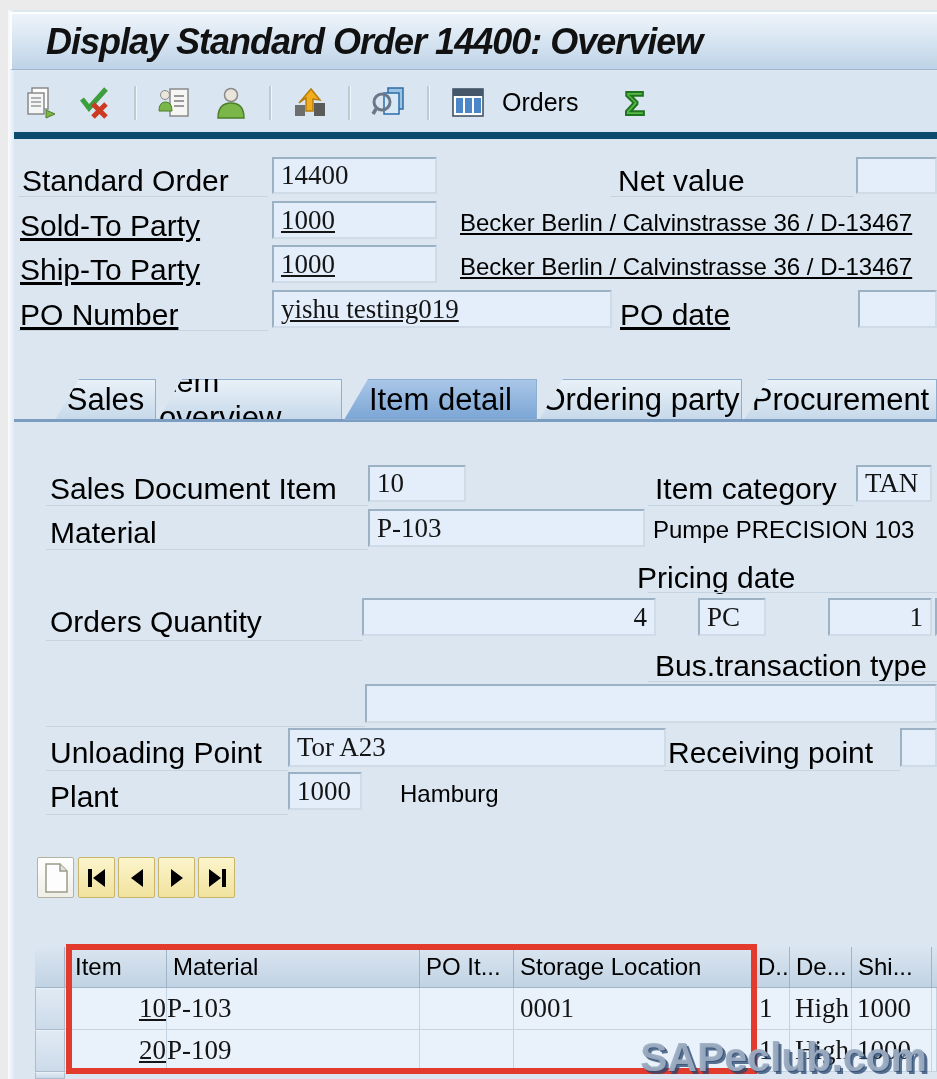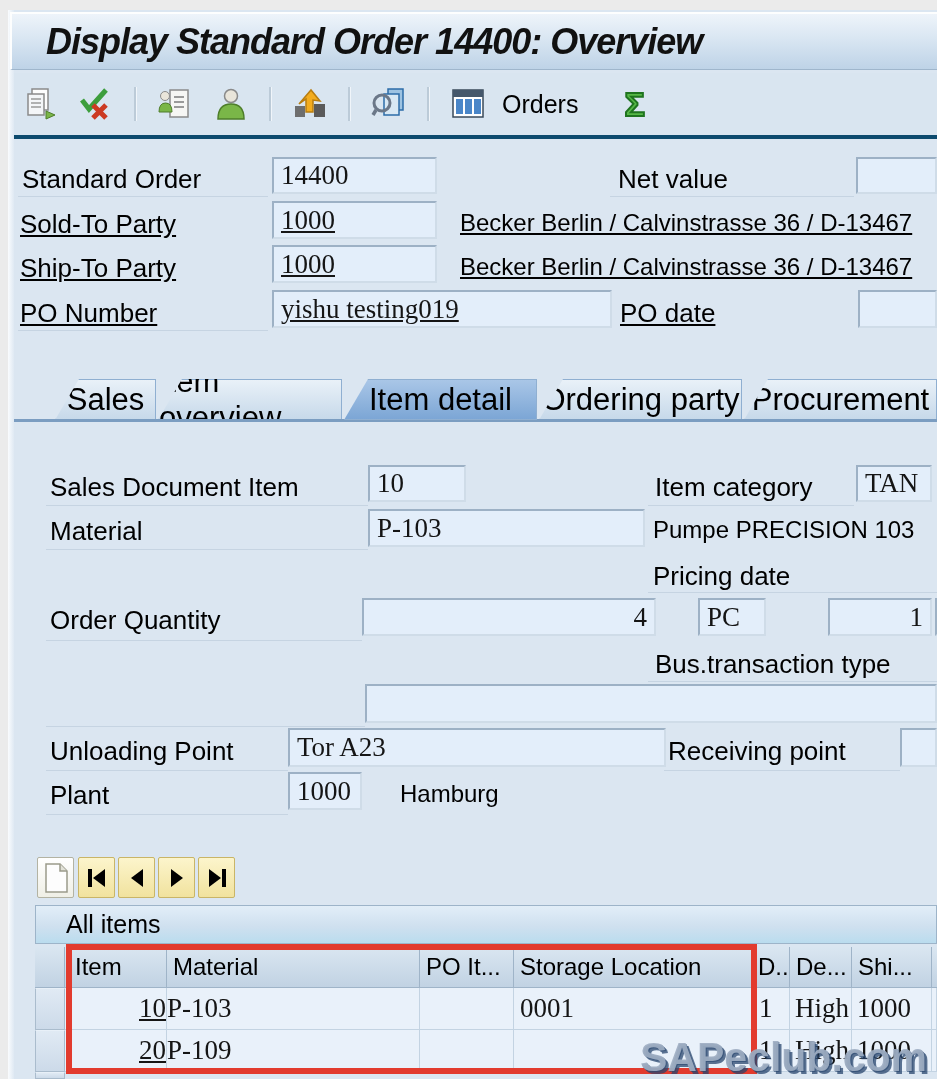--- a/index.html
+++ b/index.html
@@ -14,29 +14,29 @@
   .main-bg{position:absolute;left:14px;top:10px;width:923px;height:1069px;background:#dbe6f1;}
 
   .titlebar{position:absolute;left:10px;top:12px;width:927px;height:58px;
        background:linear-gradient(180deg,#eef4fa 0%,#d9e6f2 45%,#bed3e7 100%);
        border-top:2px solid #fdfefe;border-left:2px solid #fdfefe;border-bottom:1px solid #9fb6cc;
        display:flex;align-items:center;box-sizing:border-box;}
   .titlebar span{font-size:36px;font-weight:bold;font-style:italic;color:#111;
        padding-left:34px;letter-spacing:-1px;white-space:nowrap;}
 
   .toolbar{position:absolute;left:14px;top:73px;width:923px;height:66px;background:#d9e5f0;
-       border-bottom:4px solid #0c4a6e;display:flex;align-items:center;gap:20px;padding-left:8px;
+       border-bottom:7px solid #0c4a6e;display:flex;align-items:center;gap:20px;padding-left:8px;
        box-sizing:border-box;}
   .tbtn{width:36px;height:36px;display:flex;align-items:center;justify-content:center;flex:0 0 auto;}
   .tsep{width:2px;height:34px;background:#bccbd8;border-right:1px solid #f0f5fa;flex:0 0 auto;}
   .orders-label{font-size:25px;color:#000;margin-left:-4px;}
   .sigma{font-size:34px;font-weight:bold;color:#57b947;-webkit-text-stroke:2px #1f741f;
        margin-left:26px;line-height:1;}
 
-  .lbl{position:absolute;font-size:26px;color:#000;white-space:nowrap;}
+  .lbl{position:absolute;font-size:30px;color:#000;white-space:nowrap;}
   .link{text-decoration:underline;}
   .fld{position:absolute;background:#e3eefa;box-sizing:border-box;
        border:2px solid;border-color:#9db1c5 #cfdce8 #cfdce8 #9db1c5;
        font-family:"Liberation Serif",serif;font-size:27px;color:#151515;
        display:flex;align-items:center;padding:0 7px;white-space:nowrap;overflow:hidden;}
   .fld.right{justify-content:flex-end;}
   .desc{position:absolute;font-size:24px;color:#000;white-space:nowrap;}
   .hr{position:absolute;height:1px;background:#c6d4e2;}
 
   
@@ -217,24 +217,24 @@
   <div class="hr" style="left:46px;top:505px;width:322px;"></div>
   <div class="hr" style="left:648px;top:505px;width:206px;"></div>
 
   <span class="lbl" style="left:50px;top:516px;">Material</span>
   <div class="fld" style="left:368px;top:509px;width:277px;height:38px;">
     <span>P-103</span>
   </div>
   <span class="desc" style="left:653px;top:516px;">Pumpe PRECISION 103</span>
   <div class="hr" style="left:46px;top:549px;width:322px;"></div>
 
-  <span class="lbl" style="left:653px;top:561px;">Pricing date</span>
+  <span class="lbl" style="left:637px;top:561px;">Pricing date</span>
   <div class="hr" style="left:648px;top:592px;width:289px;"></div>
 
-  <span class="lbl" style="left:50px;top:605px;">Order Quantity</span>
+  <span class="lbl" style="left:50px;top:605px;">Orders Quantity</span>
   <div class="fld right" style="left:362px;top:598px;width:294px;height:38px;">
     <span>4</span>
   </div>
   <div class="fld" style="left:658px;top:598px;width:68px;height:38px;margin-left:40px;">
     <span>PC</span>
   </div>
   <div class="fld right" style="left:828px;top:598px;width:104px;height:38px;">
     <span>1</span>
   </div>
   <div class="fld" style="left:935px;top:598px;width:2px;height:38px;"></div>
@@ -288,23 +288,20 @@
       <path d="M6 3 L18 12 L6 21 z" fill="#000"></path>
     </svg>
   </div>
   <div class="nav yellow" style="left:198px;">
     <svg width="24" height="24" viewBox="0 0 24 24">
       <path d="M4 3 L16 12 L4 21 z" fill="#000"></path>
       <rect x="17" y="3" width="4" height="18" fill="#000"></rect>
     </svg>
   </div>
 
-  <div class="allitems-bar">
-    <span>All items</span>
-  </div>
 
   <div class="grid-cell" style="left:35px;top:947px;width:30px;height:41px;"></div>
   <div class="grid-cell" style="left:65px;top:947px;width:102px;height:41px;padding-left:10px;">Item</div>
   <div class="grid-cell" style="left:167px;top:947px;width:253px;height:41px;">Material</div>
   <div class="grid-cell" style="left:420px;top:947px;width:94px;height:41px;">PO It...</div>
   <div class="grid-cell" style="left:514px;top:947px;width:242px;height:41px;">Storage Location</div>
   <div class="grid-cell" style="left:756px;top:947px;width:34px;height:41px;padding:0 2px;">D..</div>
   <div class="grid-cell" style="left:790px;top:947px;width:62px;height:41px;">De...</div>
   <div class="grid-cell" style="left:852px;top:947px;width:80px;height:41px;">Shi...</div>
   <div class="grid-cell" style="left:932px;top:947px;width:5px;height:41px;"></div>

